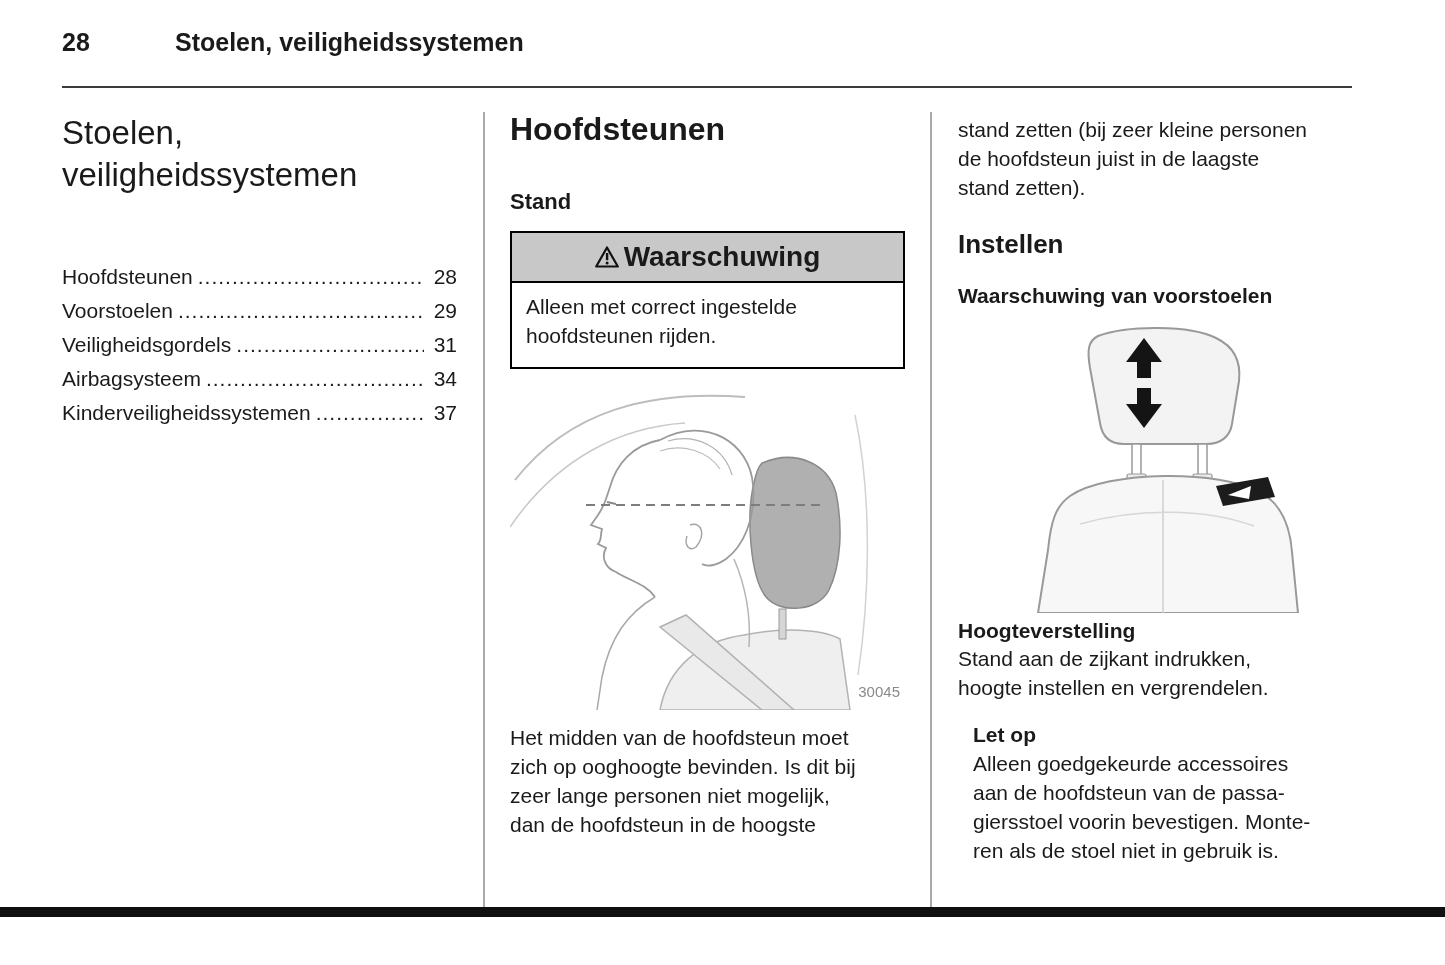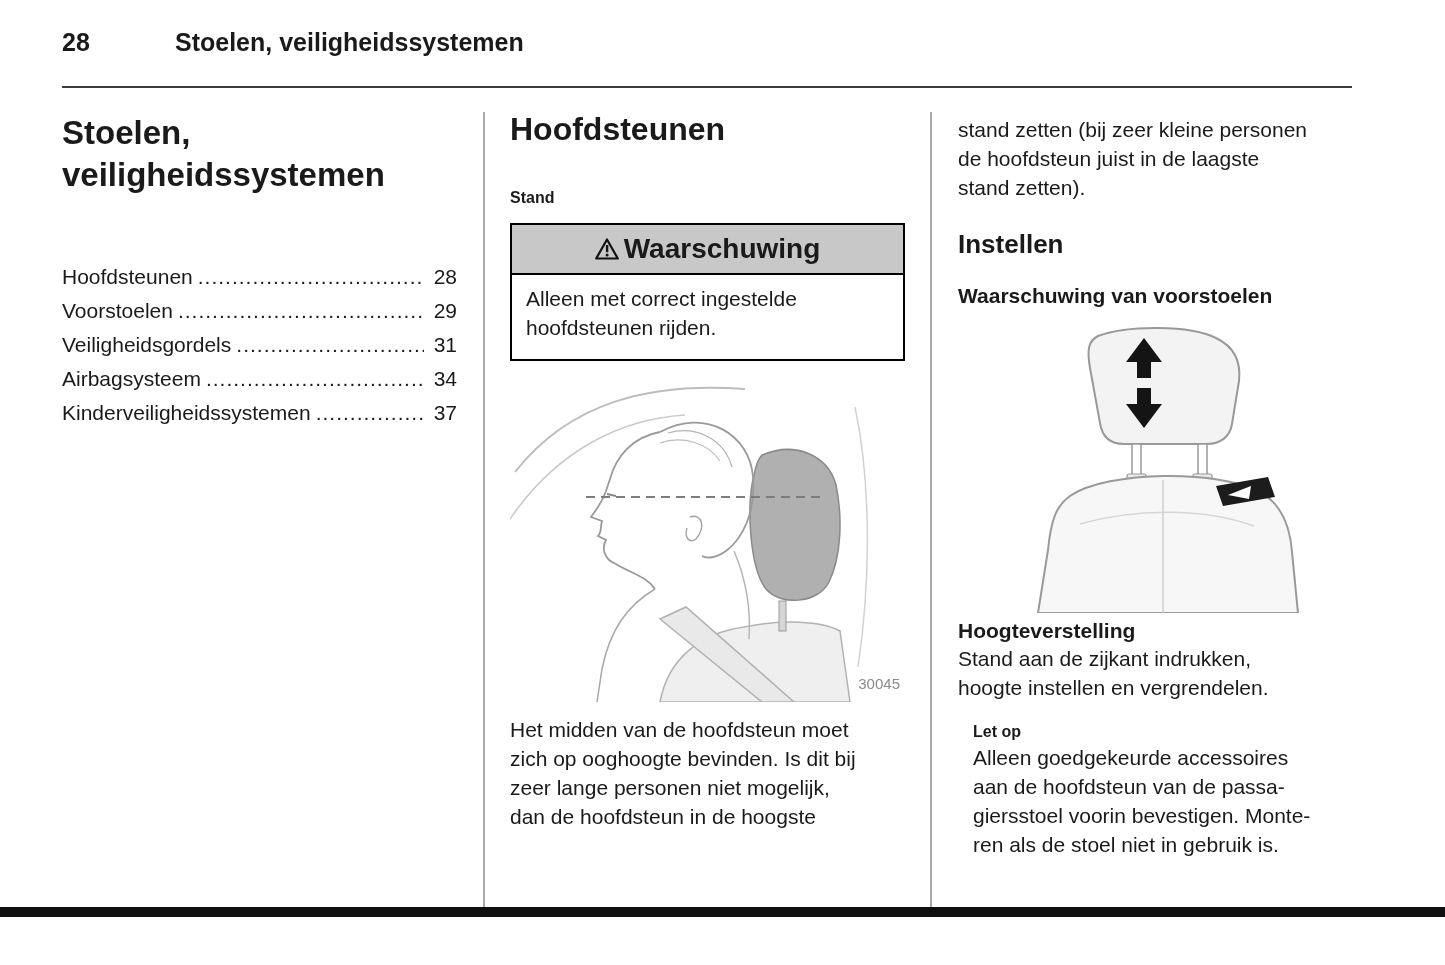--- a/index.html
+++ b/index.html
@@ -38,41 +38,41 @@
   
   .col { position: absolute; top: 112px; width: 395px; }
   .col1 { left: 62px; }
   .col2 { left: 510px; }
   .col3 { left: 958px; }
 
   .pre { white-space: pre-line; }
 
   
   .chapter-title {
-    margin: 0; font-size: 33px; font-weight: bold; line-height: 1.28;
+    margin: 0; font-size: 33px; font-weight: normal; line-height: 1.28;
   }
   .toc { margin-top: 64px; font-size: 21px; }
   .toc-row {
     display: flex; align-items: baseline;
     height: 34px; line-height: 34px;
   }
   .toc-label { white-space: nowrap; }
   .toc-dots {
     flex: 1; overflow: hidden; white-space: nowrap;
     margin: 0 5px; color: #1a1a1a;
   }
   .toc-dots::after {
     content: "..........................................................................";
     letter-spacing: 1px;
   }
   .toc-page { text-align: right; min-width: 28px; }
 
   
   .section-heading { margin: 0; font-size: 32px; font-weight: bold; line-height: 1.1; }
-  .stand-heading { margin: 42px 0 0; font-size: 16px; font-weight: bold; }
+  .stand-heading { margin: 42px 0 0; font-size: 22px; font-weight: bold; }
   .warning-box { margin-top: 16px; border: 2px solid #000; }
   .warning-head {
     background: #c8c8c8; border-bottom: 2px solid #000;
     display: flex; align-items: center; justify-content: center;
     gap: 5px; padding: 8px 0; font-size: 28px; font-weight: bold;
   }
   .warning-head svg { display: block; }
   .warning-body { margin: 0; padding: 10px 14px 16px; font-size: 21px; line-height: 1.38; }
   figure { margin: 0; }
   .fig1 { margin-top: 16px; }
@@ -80,21 +80,21 @@
   .body-par { margin: 14px 0 0; font-size: 21px; line-height: 1.38; }
 
   
   .cont-par { margin: 4px 0 0; font-size: 21px; line-height: 1.38; }
   .instellen-heading { margin: 26px 0 0; font-size: 26px; font-weight: bold; }
   .sub-bold { margin: 24px 0 0; font-size: 21px; font-weight: bold; }
   .fig2 { margin-top: 10px; }
   .height-title { margin: 6px 0 0; font-size: 21px; font-weight: bold; }
   .height-par { margin: 2px 0 0; font-size: 21px; line-height: 1.38; }
   .note-block { margin-top: 20px; padding-left: 15px; }
-  .note-title { margin: 0; font-size: 16px; font-weight: bold; }
+  .note-title { margin: 0; font-size: 21px; font-weight: bold; }
   .note-par { margin: 3px 0 0; font-size: 21px; line-height: 1.38; }
 
   .bottom-bar {
     position: absolute; left: 0; right: 0; bottom: 0;
     height: 10px; background: #101010;
   }
 
   .fig-code { font-size: 15px; fill: #8a8a8a; }
 </style>
 </head>

